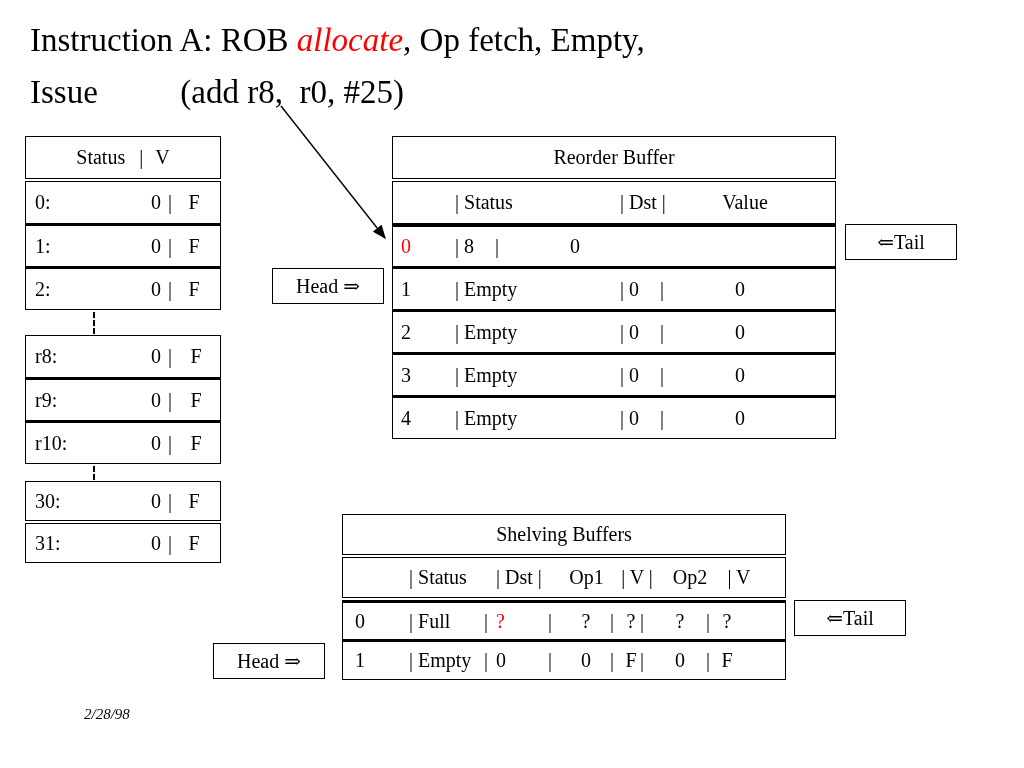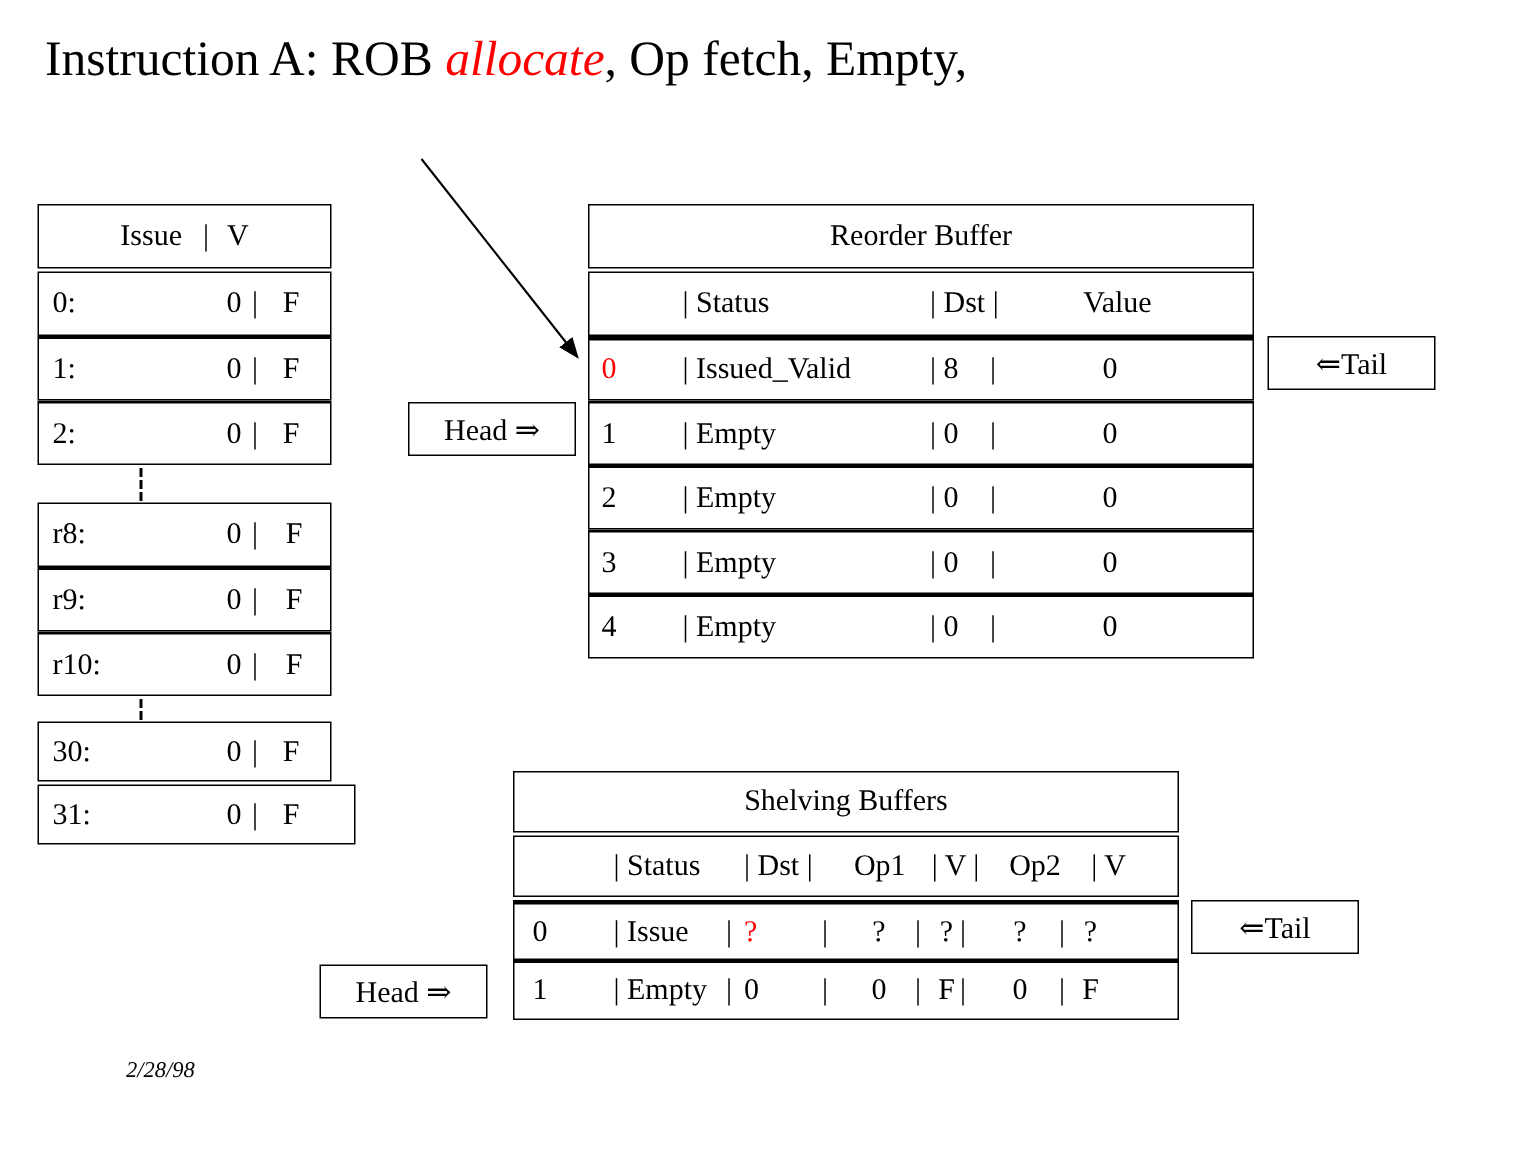--- a/index.html
+++ b/index.html
@@ -48,34 +48,34 @@
 
   #datestamp{
     left:84px;top:706px;font-size:15px;font-style:italic;color:#000;
   }
 
   svg.arrow{position:absolute;left:0;top:0;width:1024px;height:768px;pointer-events:none;}
 </style>
 </head>
 <body>
 
-<div class="abs" id="title"><span>Instruction A</span><span>: ROB </span><span class="red">allocate</span><span>, Op fetch, Empty,</span><br></div>
+<div class="abs" id="title"><span>Instruction A</span><span>: ROB </span><span class="red">allocate</span><span>, Op fetch, Empty,</span><br><span>Issue          (add r8,  r0, #25)</span></div>
 
 <svg class="arrow">
   <defs>
     <marker id="ah" markerWidth="10" markerHeight="8" refX="9" refY="4" orient="auto">
       <path d="M0,0 L10,4 L0,8 z" fill="#000"></path>
     </marker>
   </defs>
   <line x1="281" y1="106" x2="385" y2="238" stroke="#000" stroke-width="1.4" marker-end="url(#ah)"></line>
 </svg>
 
 <div class="abs hdrbox" style="left:25px;top:136px;width:196px;height:43px;">
   <div class="cellrow" style="justify-content:center;">
-    <span class="c">Issue</span>
+    <span class="c">Status</span>
     <span class="c" style="width:14px;"></span>
     <span class="c">|</span>
     <span class="c" style="width:12px;"></span>
     <span class="c">V</span>
   </div>
 </div>
 
 <div class="abs rowbox" style="left:25px;top:181px;width:196px;height:43px;">
   <span class="c" style="padding-left:9px;width:96px;">0:</span>
   <span class="c" style="width:30px;text-align:right;">0</span>
@@ -117,41 +117,40 @@
 </div>
 
 <div class="abs dashes" style="left:93px;top:466px;"></div>
 
 <div class="abs rowbox" style="left:25px;top:481px;width:196px;height:40px;">
   <span class="c" style="padding-left:9px;width:96px;">30:</span>
   <span class="c" style="width:30px;text-align:right;">0</span>
   <span class="c" style="width:18px;text-align:center;">|</span>
   <span class="c" style="width:30px;text-align:center;">F</span>
 </div>
-<div class="abs rowbox" style="left:25px;top:523px;width:212px;height:40px;">
+<div class="abs rowbox" style="left:25px;top:523px;width:196px;height:40px;">
   <span class="c" style="padding-left:9px;width:96px;">31:</span>
   <span class="c" style="width:30px;text-align:right;">0</span>
   <span class="c" style="width:18px;text-align:center;">|</span>
   <span class="c" style="width:30px;text-align:center;">F</span>
 </div>
 
 <div class="abs hdrbox" style="left:392px;top:136px;width:444px;height:43px;">
   <span class="c">Reorder Buffer</span>
 </div>
 
 <div class="abs rowbox" style="left:392px;top:181px;width:444px;height:43px;">
   <span class="c" style="width:62px;"></span>
   <span class="c" style="width:165px;">| Status</span>
   <span class="c" style="width:75px;">| Dst |</span>
   <span class="c" style="width:100px;text-align:center;">Value</span>
 </div>
 
 <div class="abs rowbox thick-top" style="left:392px;top:224px;width:444px;height:43px;">
   <span class="c red" style="width:62px;padding-left:8px;box-sizing:border-box;">0</span>
-  <span class="c" style="width:165px;">| Issued_Valid</span>
   <span class="c" style="width:40px;">| 8</span>
   <span class="c" style="width:40px;">|</span>
   <span class="c" style="width:80px;text-align:center;">0</span>
 </div>
 
 <div class="abs rowbox" style="left:392px;top:267px;width:444px;height:43px;border-top:2px solid #000;">
   <span class="c" style="width:62px;padding-left:8px;box-sizing:border-box;">1</span>
   <span class="c" style="width:165px;">| Empty</span>
   <span class="c" style="width:40px;">| 0</span>
   <span class="c" style="width:40px;">|</span>
@@ -198,21 +197,21 @@
   <span class="c" style="width:87px;">| Status</span>
   <span class="c" style="width:62px;">| Dst |</span>
   <span class="c" style="width:57px;text-align:center;">Op1</span>
   <span class="c" style="width:44px;text-align:center;">| V |</span>
   <span class="c" style="width:62px;text-align:center;">Op2</span>
   <span class="c" style="width:36px;text-align:center;">| V</span>
 </div>
 
 <div class="abs rowbox thick-top" style="left:342px;top:600px;width:444px;height:40px;">
   <span class="c" style="width:66px;padding-left:12px;box-sizing:border-box;">0</span>
-  <span class="c" style="width:75px;">| Issue</span>
+  <span class="c" style="width:75px;">| Full</span>
   <span class="c" style="width:12px;">|</span>
   <span class="c red" style="width:52px;">?</span>
   <span class="c" style="width:14px;">|</span>
   <span class="c" style="width:48px;text-align:center;">?</span>
   <span class="c" style="width:12px;">|</span>
   <span class="c" style="width:18px;text-align:center;">?</span>
   <span class="c" style="width:14px;">|</span>
   <span class="c" style="width:52px;text-align:center;">?</span>
   <span class="c" style="width:12px;">|</span>
   <span class="c" style="width:18px;text-align:center;">?</span>

